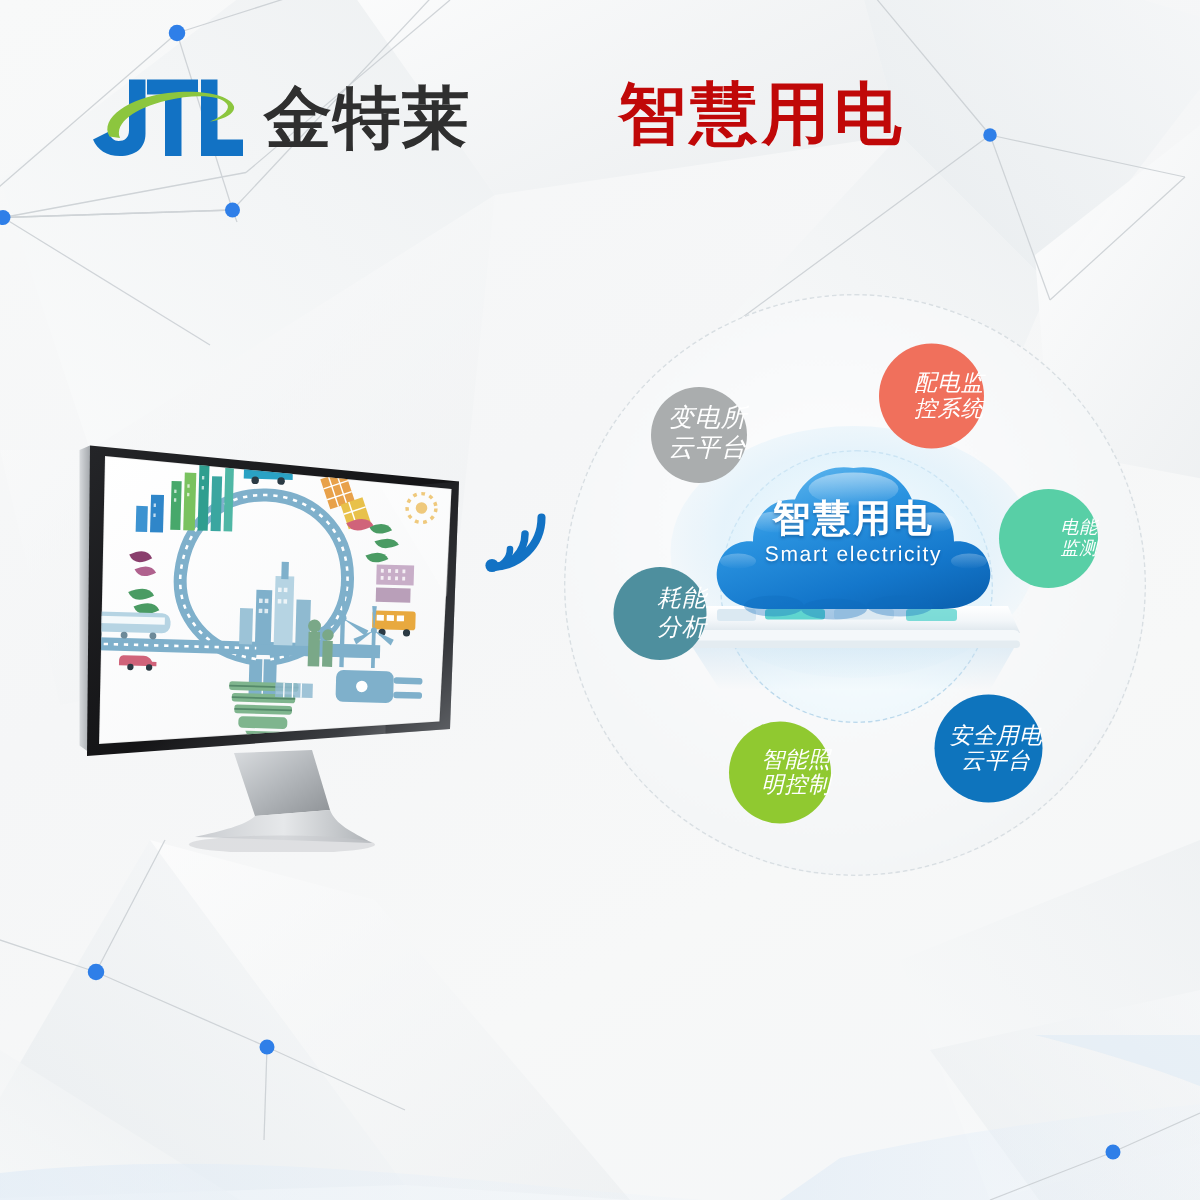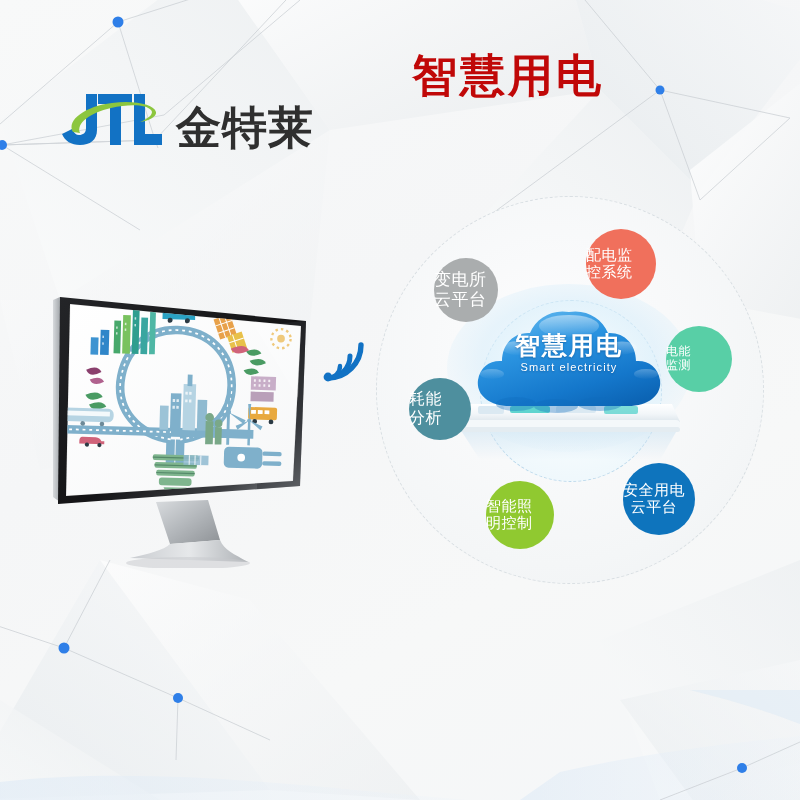--- a/index.html
+++ b/index.html
@@ -25,23 +25,22 @@
     left: 0; top: 0;
     width: 800px; height: 800px;
     pointer-events: none;
   }
   
   .logo-wrap {
     position: absolute;
     left: 56px;
     top: 44px;
     display: flex;
-    align-items: flex-end;
+    align-items: center;
     height: 68px;
-    margin-top: 38px;
   }
   .logo-mark {
     position: relative;
     width: 108px;
     height: 62px;
   }
   .logo-cn {
     margin-left: 12px;
     font-family: "DejaVu Sans", "Liberation Sans", sans-serif;
     font-size: 45px;
@@ -122,43 +121,44 @@
     font-size: 25px;
     font-weight: bold;
     color: #ffffff;
     letter-spacing: 2px;
     text-shadow: 0 1px 2px rgba(0,60,120,.45);
     line-height: 1.1;
     display: block;
   }
   .cloud-label .cl-en {
     font-family: "Liberation Sans", sans-serif;
-    font-size: 11px;
+    font-size: 14px;
     color: #ffffff;
     letter-spacing: 1.1px;
     text-shadow: 0 1px 2px rgba(0,60,120,.4);
     display: block;
     margin-top: 1px;
   }
   
   .bubble {
     position: absolute;
     border-radius: 50%;
     display: flex;
     align-items: center;
-    justify-content: flex-start;
+    justify-content: flex-end;
     text-align: center;
     color: #ffffff;
     font-family: "DejaVu Sans", "Liberation Sans", sans-serif;
     font-weight: normal;
     line-height: 1.16;
     box-sizing: border-box;
     cursor: pointer;
     z-index: 8;
     letter-spacing: 0.5px;
+    font-style: italic;
   }
   .bubble span { display: block; white-space: pre-line; }
 </style>
 </head>
 <body>
 
 <div id="stage">
 
   <svg class="bg-layer" viewBox="0 0 800 800" xmlns="http://www.w3.org/2000/svg">
     <defs>

